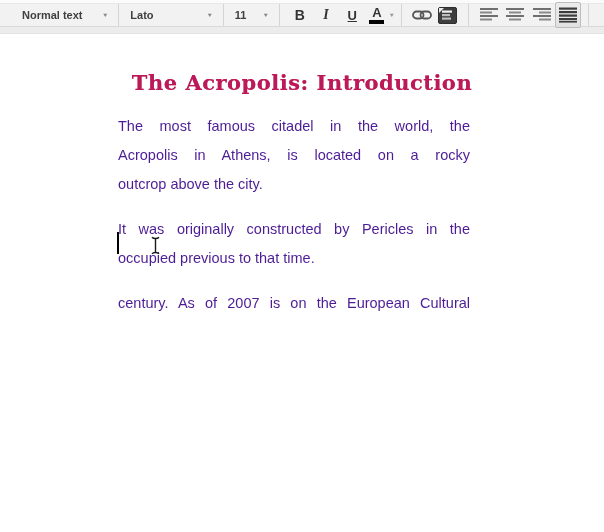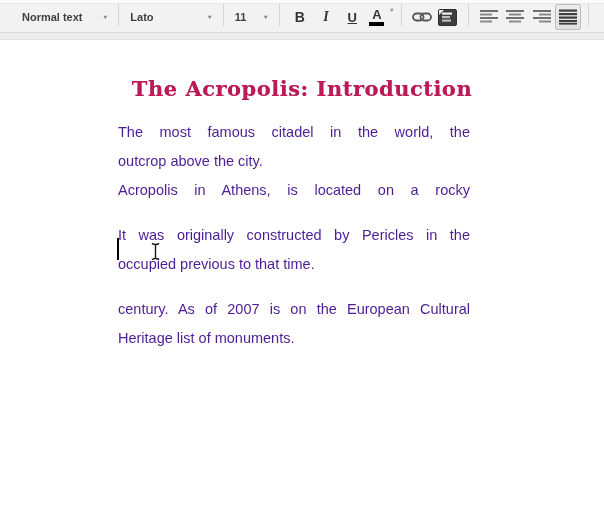--- a/index.html
+++ b/index.html
@@ -4,24 +4,24 @@
 <style>
   * { margin:0; padding:0; box-sizing:border-box; }
   html,body { width:604px; height:532px; background:#ffffff; overflow:hidden;
     font-family:"Liberation Sans", sans-serif; }
 
   
   .top-strip { height:3px; background:#fbfbfb; }
 
   
   .toolbar {
-    height:30px; background:#f2f2f2;
+    height:24px; background:#f2f2f2;
     border-top:1px solid #e8e8e8;
     border-bottom:1px solid #d9d9d9;
-    display:flex; 
+    display:flex; align-items:center;
     padding:0 8px 0 18px;
     user-select:none;
   }
   .toolbar-shadow { height:7px; background:#ececec; border-bottom:1px solid #e3e3e3; }
 
   .tb-dd { display:flex; align-items:center; justify-content:space-between;
     height:26px; padding:0 4px; cursor:pointer; }
   .tb-dd .dd-label { font-size:11px; font-weight:bold; color:#404040; }
   .dd-arrow { font-size:8px; color:#888; margin-left:6px; transform:scaleY(.8); }
 
@@ -162,30 +162,29 @@
   <div class="tb-sep"></div>
 </div>
 
 <div class="toolbar-shadow"></div>
 
 <div class="page">
   <h1 class="doc-title" id="doc-title" style="color: #be185d;">The Acropolis: Introduction</h1>
   <div class="doc-body" id="doc-body">
       <div class="doc-par">
         <div class="doc-line">The most famous citadel in the world, the</div>
+        <div class="doc-line">Acropolis in Athens, is located on a rocky</div>
         <div class="doc-line last">outcrop above the city.</div>
-        <div class="doc-line">Acropolis in Athens, is located on a rocky</div>
       </div>
       <div class="doc-par">
         <div class="doc-line">It was originally constructed by Pericles in the</div>
         <div class="doc-line last">occupied previous to that time.</div>
       </div>
       <div class="doc-par">
         <div class="doc-line">century. As of 2007 is on the European Cultural</div>
-        <div class="doc-line last">Heritage list of monuments.</div>
       </div>
     </div>
 
   <div class="caret"></div>
 
   <svg class="ibeam" width="13" height="19" viewBox="0 0 13 19">
     <path d="M3 1.2 C4.5 3 8.5 3 10 1.2" fill="none" stroke="#1a1a1a" stroke-width="1.4"></path>
     <line x1="6.5" y1="2.4" x2="6.5" y2="16.6" stroke="#1a1a1a" stroke-width="1.4"></line>
     <path d="M3 17.8 C4.5 16 8.5 16 10 17.8" fill="none" stroke="#1a1a1a" stroke-width="1.4"></path>
   </svg>

